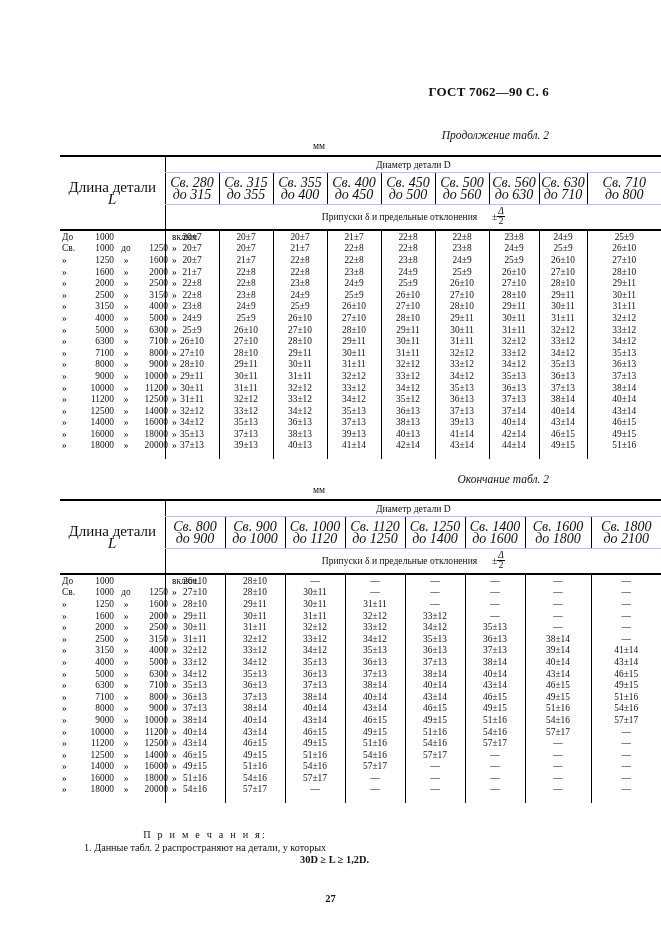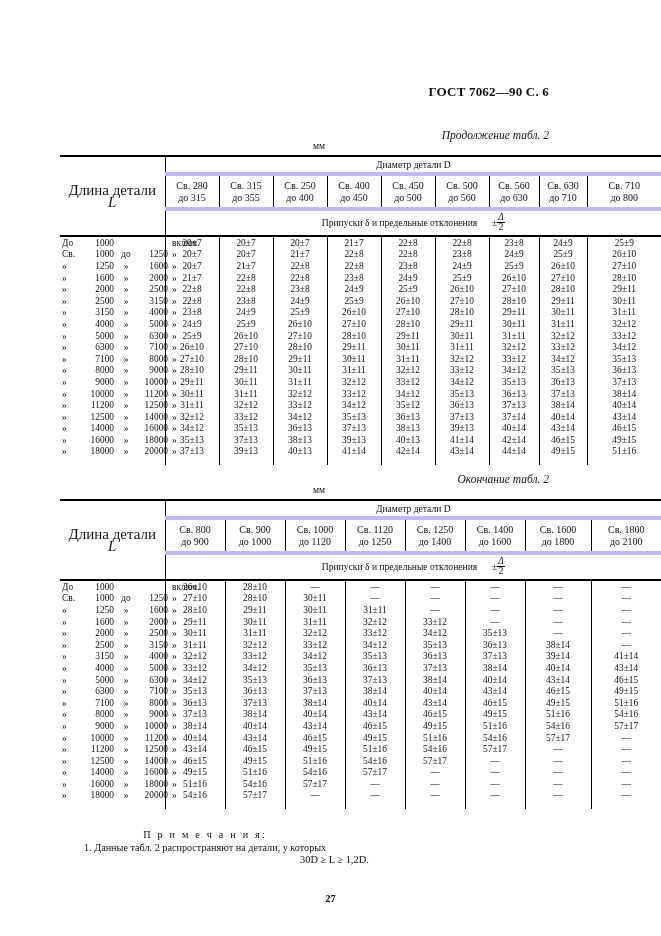--- a/index.html
+++ b/index.html
@@ -50,29 +50,30 @@
   }
   table.gost td, table.gost th {
     padding: 0;
     margin: 0;
     font-weight: normal;
     vertical-align: middle;
     text-align: center;
   }
   .t-top     { border-top: 2px solid #000; }
   .l-thin    { border-left: 1px solid #000; }
-  .b-thin    { border-bottom: 4px solid #c4b5fd; }
+  .b-thin    { border-bottom: 1px solid #c4b5fd; }
   .hd-diam {
     height: 15px;
     font-size: 9.6px;
   }
   .hd-range {
     height: 31px;
     line-height: 11.5px;
-    font-size: 10px;
+    font-size: 14px;
+    font-style: italic;
   }
   .hd-range .r1 { display:block; }
   .hd-range .r2 { display:block; }
   .hd-prip {
     height: 24px;
     font-size: 9.6px;
   }
   .lenhead {
     font-size: 15px;
     line-height: 12px;
@@ -171,21 +172,21 @@
       <tr id="t1-ranges">
           <td class="hd-range l-thin b-thin">
             <span class="r1">Св. 280</span>
             <span class="r2">до 315</span>
           </td>
           <td class="hd-range l-thin b-thin">
             <span class="r1">Св. 315</span>
             <span class="r2">до 355</span>
           </td>
           <td class="hd-range l-thin b-thin">
-            <span class="r1">Св. 250</span>
+            <span class="r1">Св. 355</span>
             <span class="r2">до 400</span>
           </td>
           <td class="hd-range l-thin b-thin">
             <span class="r1">Св. 400</span>
             <span class="r2">до 450</span>
           </td>
           <td class="hd-range l-thin b-thin">
             <span class="r1">Св. 450</span>
             <span class="r2">до 500</span>
           </td>
@@ -1048,16 +1049,16 @@
           <td class="tail-pad l-thin"></td>
           <td class="tail-pad l-thin"></td>
         </tr>
       </tbody>
   </table>
 
   <div class="notes" style="top:816px;">
     <div class="spaced">П р и м е ч а н и я:</div>
     <div>1. Данные табл. 2 распространяют на детали, у которых</div>
   </div>
-  <div class="formula" style="top:842px;">30D ≥ L ≥ 1,2D.</div>
+  <div class="formula" style="top:842px;font-weight:bold;">30D ≥ L ≥ 1,2D.</div>
 
   <div class="pagenum" style="top:881px;font-weight:bold;">27</div>
 </div>
 
 </body></html>

